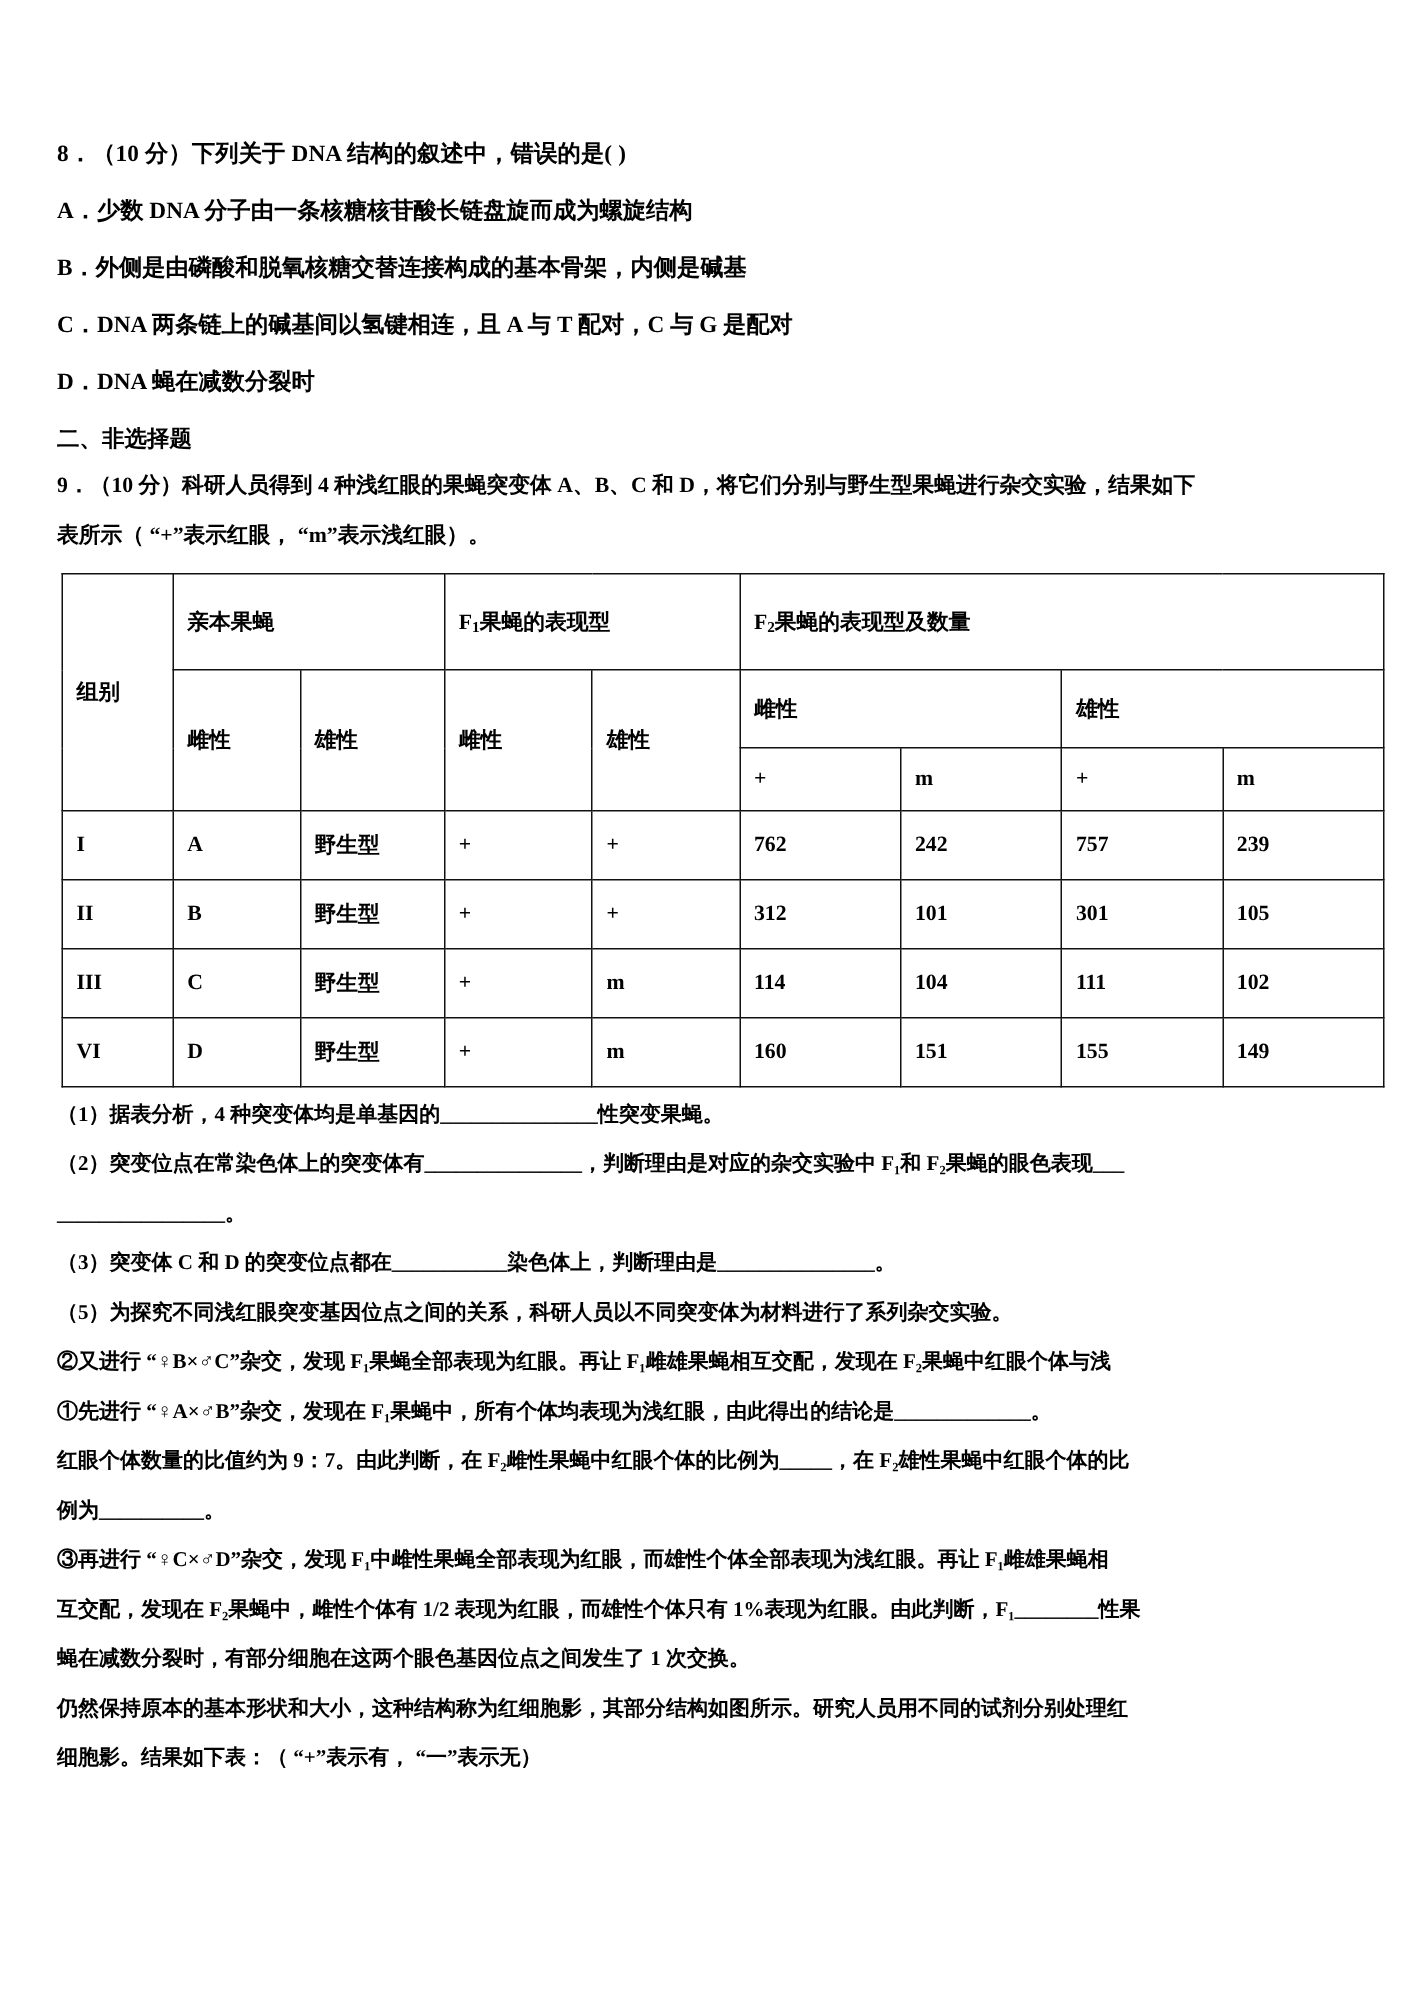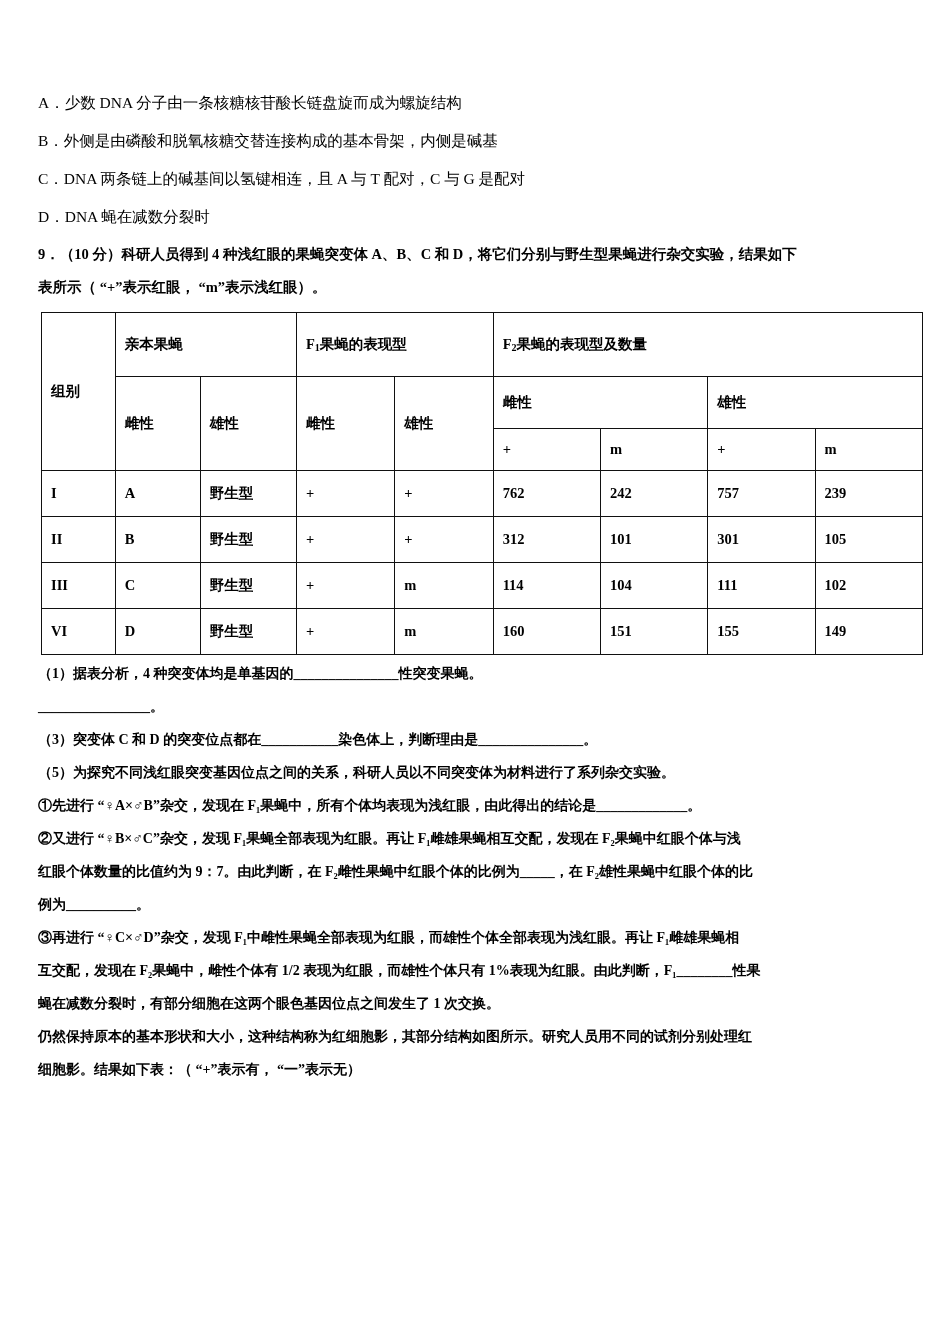--- a/index.html
+++ b/index.html
@@ -23,21 +23,21 @@
   .q-line {
     font-size: 15.5px;
     line-height: 38px;
     font-weight: bold;
     white-space: nowrap;
     letter-spacing: .1px;
   }
   .opt {
     font-size: 15.5px;
     line-height: 38px;
-    font-weight: normal;
+    font-weight: bold;
     white-space: nowrap;
   }
   .sec-head {
     font-size: 15px;
     line-height: 26px;
     font-weight: bold;
     margin-top: 6px;
   }
   .para {
     font-size: 14.5px;
@@ -74,25 +74,27 @@
   tr.hrow2 td { height: 52px; }
   tr.hrow3 td { height: 42px; }
   tr.drow  td { height: 46px; }
   .grp { vertical-align: middle; }
 </style>
 </head>
 <body>
 
 <div class="page">
 
+  <div class="q-line">8．（10 分）下列关于 DNA 结构的叙述中，错误的是(        )</div>
   <div class="opt">A．少数 DNA 分子由一条核糖核苷酸长链盘旋而成为螺旋结构</div>
   <div class="opt">B．外侧是由磷酸和脱氧核糖交替连接构成的基本骨架，内侧是碱基</div>
   <div class="opt">C．DNA 两条链上的碱基间以氢键相连，且 A 与 T 配对，C 与 G 是配对</div>
   <div class="opt">D．DNA 蝇在减数分裂时</div>
 
+  <div class="sec-head">二、非选择题</div>
 
   <div class="para" style="margin-top:2px;">9．（10 分）科研人员得到 4 种浅红眼的果蝇突变体 A、B、C 和 D，将它们分别与野生型果蝇进行杂交实验，结果如下</div>
   <div class="para">表所示（ “+”表示红眼， “m”表示浅红眼）。</div>
 
   <table class="data">
     <colgroup>
       <col style="width:66px">
       <col style="width:76px">
       <col style="width:86px">
       <col style="width:88px">
@@ -165,25 +167,26 @@
         <td>m</td>
         <td>160</td>
         <td>151</td>
         <td>155</td>
         <td>149</td>
       </tr>
     </tbody>
   </table>
 
   <div class="sub" style="margin-top:2px;">（1）据表分析，4 种突变体均是单基因的_______________性突变果蝇。</div>
+  <div class="sub">（2）突变位点在常染色体上的突变体有_______________，判断理由是对应的杂交实验中 F₁和 F₂果蝇的眼色表现___</div>
   <div class="sub">________________。</div>
   <div class="sub">（3）突变体 C 和 D 的突变位点都在___________染色体上，判断理由是_______________。</div>
   <div class="sub">（5）为探究不同浅红眼突变基因位点之间的关系，科研人员以不同突变体为材料进行了系列杂交实验。</div>
+  <div class="sub">②又进行 “♀B×♂C”杂交，发现 F₁果蝇全部表现为红眼。再让 F₁雌雄果蝇相互交配，发现在 F₂果蝇中红眼个体与浅</div>
   <div class="sub">①先进行 “♀A×♂B”杂交，发现在 F₁果蝇中，所有个体均表现为浅红眼，由此得出的结论是_____________。</div>
-  <div class="sub">②又进行 “♀B×♂C”杂交，发现 F₁果蝇全部表现为红眼。再让 F₁雌雄果蝇相互交配，发现在 F₂果蝇中红眼个体与浅</div>
   <div class="sub">红眼个体数量的比值约为 9：7。由此判断，在 F₂雌性果蝇中红眼个体的比例为_____，在 F₂雄性果蝇中红眼个体的比</div>
   <div class="sub">例为__________。</div>
   <div class="sub">③再进行 “♀C×♂D”杂交，发现 F₁中雌性果蝇全部表现为红眼，而雄性个体全部表现为浅红眼。再让 F₁雌雄果蝇相</div>
   <div class="sub">互交配，发现在 F₂果蝇中，雌性个体有 1/2 表现为红眼，而雄性个体只有 1%表现为红眼。由此判断，F₁________性果</div>
   <div class="sub">蝇在减数分裂时，有部分细胞在这两个眼色基因位点之间发生了 1 次交换。</div>
 
   <div class="sub">仍然保持原本的基本形状和大小，这种结构称为红细胞影，其部分结构如图所示。研究人员用不同的试剂分别处理红</div>
   <div class="sub">细胞影。结果如下表：（ “+”表示有， “一”表示无）</div>
 
 </div>

